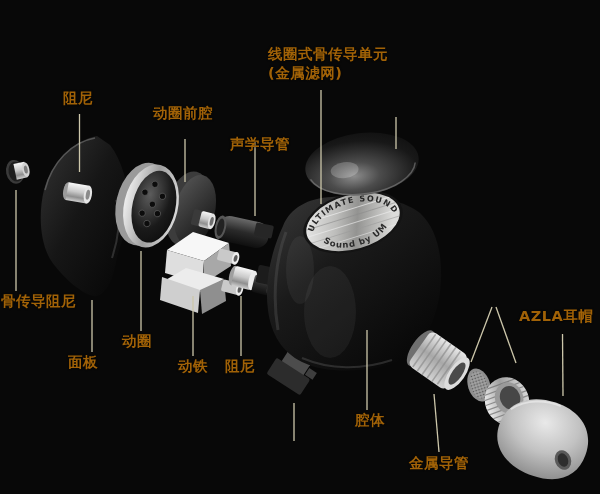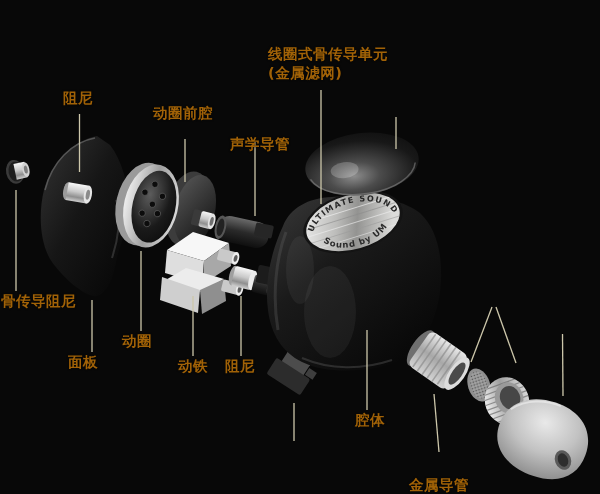--- a/index.html
+++ b/index.html
@@ -292,21 +292,22 @@
   </g>
 </svg>
 
 <div class="lbl" style="left:268px;top:45px">
   <div>线圈式骨传导单元</div>
   <div>(金属滤网)</div>
 </div>
 <div class="lbl" style="left:63px;top:89px">阻尼</div>
 <div class="lbl" style="left:153px;top:104px">动圈前腔</div>
 <div class="lbl" style="left:230px;top:135px">声学导管</div>
+<div class="lbl" style="left:519px;top:307px">AZLA耳帽</div>
 <div class="lbl" style="left:1px;top:292px">骨传导阻尼</div>
 <div class="lbl" style="left:68px;top:353px">面板</div>
 <div class="lbl" style="left:122px;top:332px">动圈</div>
 <div class="lbl" style="left:178px;top:357px">动铁</div>
 <div class="lbl" style="left:225px;top:357px">阻尼</div>
 <div class="lbl" style="left:355px;top:411px">腔体</div>
-<div class="lbl" style="left:409px;top:476px">金属导管</div>
+<div class="lbl" style="left:409px;top:454px">金属导管</div>
 
 </div>
 
 </body></html>

